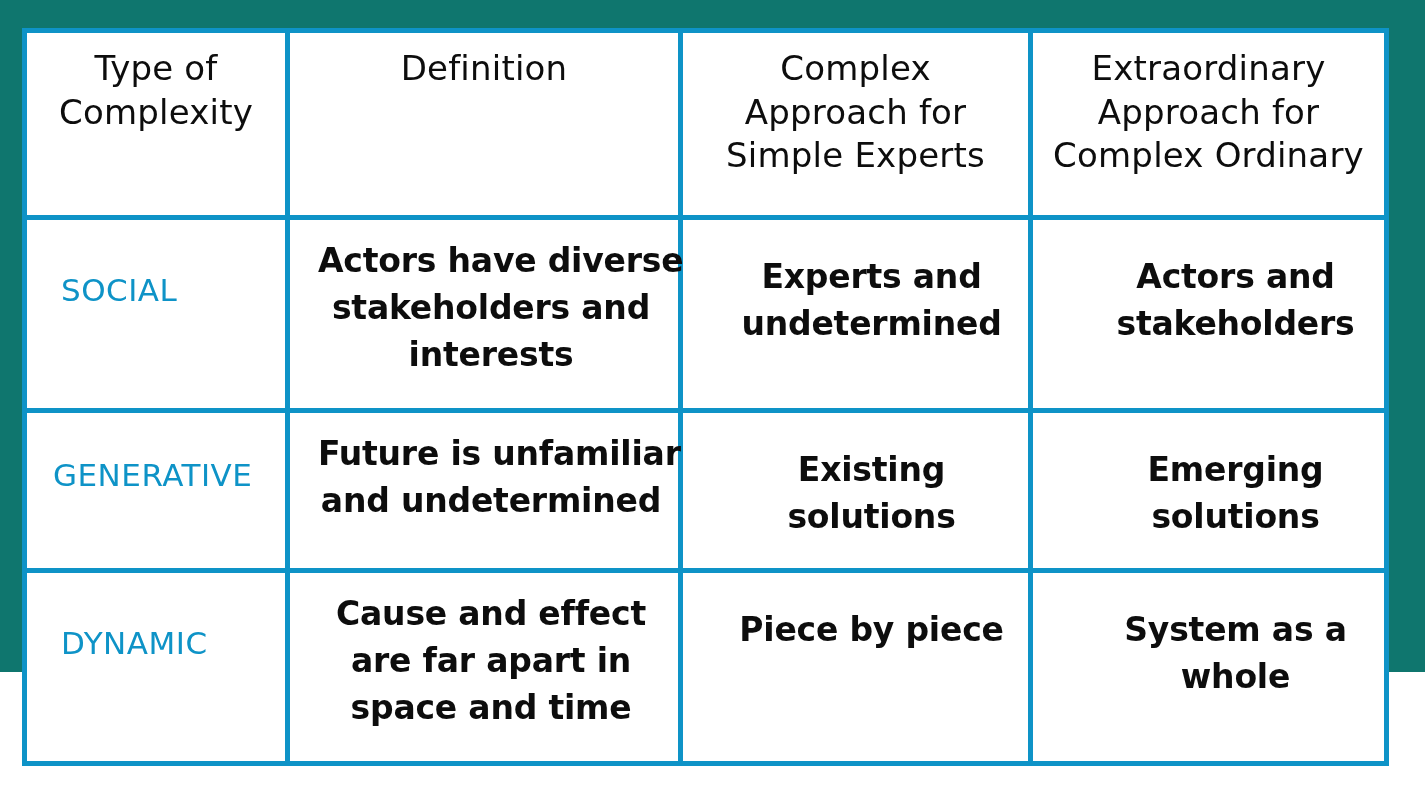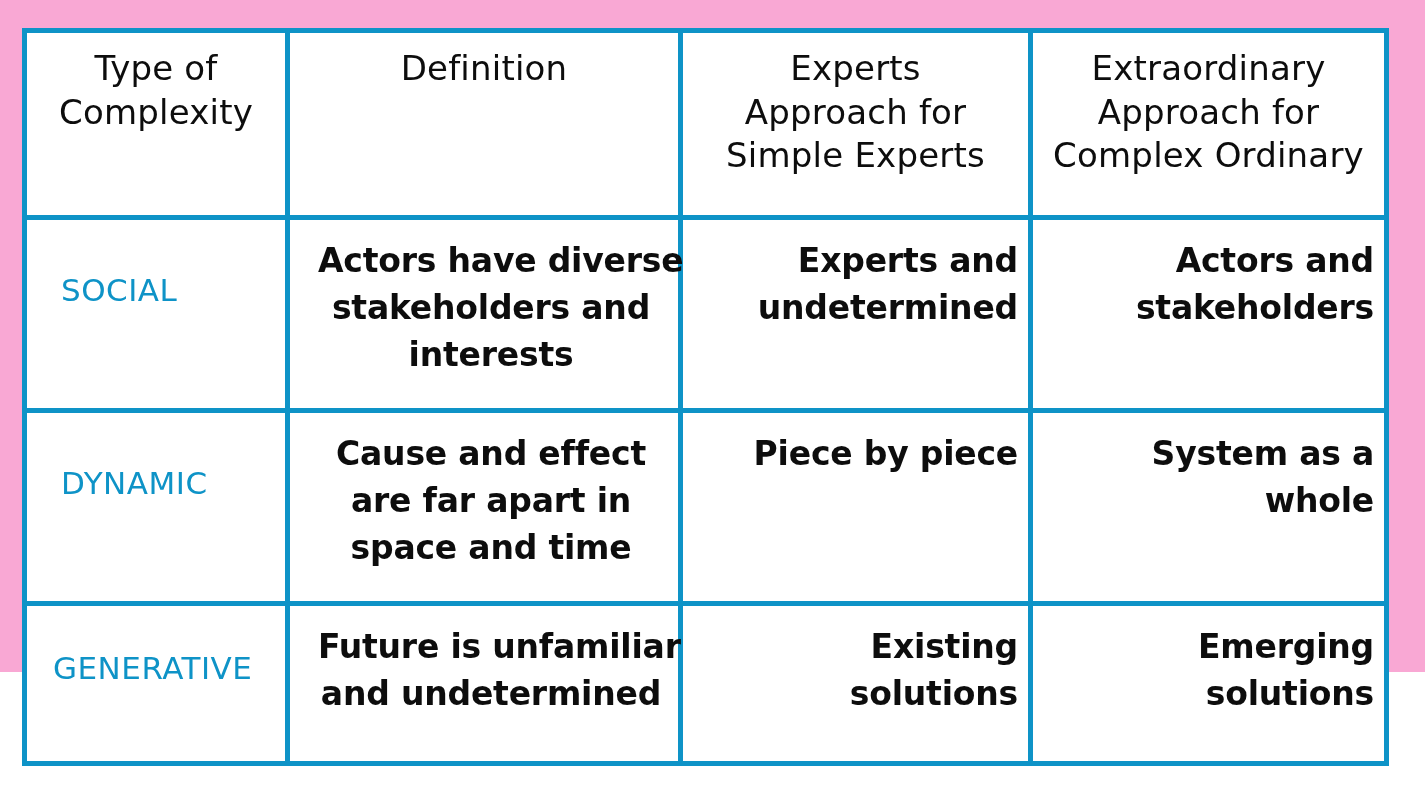--- a/index.html
+++ b/index.html
@@ -12,21 +12,21 @@
     width: 1425px;
     height: 792px;
     overflow: hidden;
     font-family: "DejaVu Sans", sans-serif;
   }
 
   .page {
     position: relative;
     width: 1425px;
     height: 672px;
-    background: #f9a8d4;
+    background: #0f766e;
   }
 
   
   .complexity-table {
     position: absolute;
     left: 22px;
     top: 28px;
     width: 1362px;
     border-collapse: collapse;
     table-layout: fixed;
@@ -85,22 +85,22 @@
     text-align: center;
     font-family: "DejaVu Sans", sans-serif;
     font-weight: 700;
     font-size: 33px;
     line-height: 1.42;
     color: #0d0d0d;
     letter-spacing: -0.2px;
   }
 
   .approach-cell-inner {
-    padding: 18px 10px 0 30px;
-    text-align: right;
+    padding: 34px 10px 0 30px;
+    text-align: center;
     font-family: "DejaVu Sans", sans-serif;
     font-weight: 700;
     font-size: 33px;
     line-height: 1.42;
     color: #0d0d0d;
     letter-spacing: -0.2px;
   }
   .col-ord .approach-cell-inner   { padding-left: 42px; }
   .col-extra .approach-cell-inner { padding-left: 44px; margin-left: 20px; }
 
@@ -128,21 +128,21 @@
             <span class="line">Complexity</span>
           </div>
         </td>
         <td class="col-def">
           <div class="header-cell-inner">
             <span class="line">Definition</span>
           </div>
         </td>
         <td class="col-ord">
           <div class="header-cell-inner">
-            <span class="line">Experts</span>
+            <span class="line">Complex</span>
             <span class="line">Approach for</span>
             <span class="line">Simple Experts</span>
           </div>
         </td>
         <td class="col-extra">
           <div class="header-cell-inner">
             <span class="line">Extraordinary</span>
             <span class="line">Approach for</span>
             <span class="line">Complex Ordinary</span>
           </div>
@@ -167,20 +167,44 @@
           </div>
         </td>
         <td class="col-extra">
           <div class="approach-cell-inner">
             <span class="line">Actors and</span>
             <span class="line">stakeholders</span>
           </div>
         </td>
       </tr>
 
+      <tr class="body-row row-generative row-last">
+        <td class="col-type">
+          <div class="label-cell-inner">GENERATIVE</div>
+        </td>
+        <td class="col-def">
+          <div class="def-cell-inner">
+            <span class="line">Future is unfamiliar</span>
+            <span class="line">and undetermined</span>
+          </div>
+        </td>
+        <td class="col-ord">
+          <div class="approach-cell-inner">
+            <span class="line">Existing</span>
+            <span class="line">solutions</span>
+          </div>
+        </td>
+        <td class="col-extra">
+          <div class="approach-cell-inner">
+            <span class="line">Emerging</span>
+            <span class="line">solutions</span>
+          </div>
+        </td>
+      </tr>
+
       <tr class="body-row row-dynamic">
         <td class="col-type">
           <div class="label-cell-inner">DYNAMIC</div>
         </td>
         <td class="col-def">
           <div class="def-cell-inner">
             <span class="line">Cause and effect</span>
             <span class="line">are far apart in</span>
             <span class="line">space and time</span>
           </div>
@@ -190,40 +214,16 @@
             <span class="line">Piece by piece</span>
           </div>
         </td>
         <td class="col-extra">
           <div class="approach-cell-inner">
             <span class="line">System as a</span>
             <span class="line">whole</span>
           </div>
         </td>
       </tr>
-
-      <tr class="body-row row-generative row-last">
-        <td class="col-type">
-          <div class="label-cell-inner">GENERATIVE</div>
-        </td>
-        <td class="col-def">
-          <div class="def-cell-inner">
-            <span class="line">Future is unfamiliar</span>
-            <span class="line">and undetermined</span>
-          </div>
-        </td>
-        <td class="col-ord">
-          <div class="approach-cell-inner">
-            <span class="line">Existing</span>
-            <span class="line">solutions</span>
-          </div>
-        </td>
-        <td class="col-extra">
-          <div class="approach-cell-inner">
-            <span class="line">Emerging</span>
-            <span class="line">solutions</span>
-          </div>
-        </td>
-      </tr>
     </tbody>
   </table>
 
 </div>
 
 </body></html>

